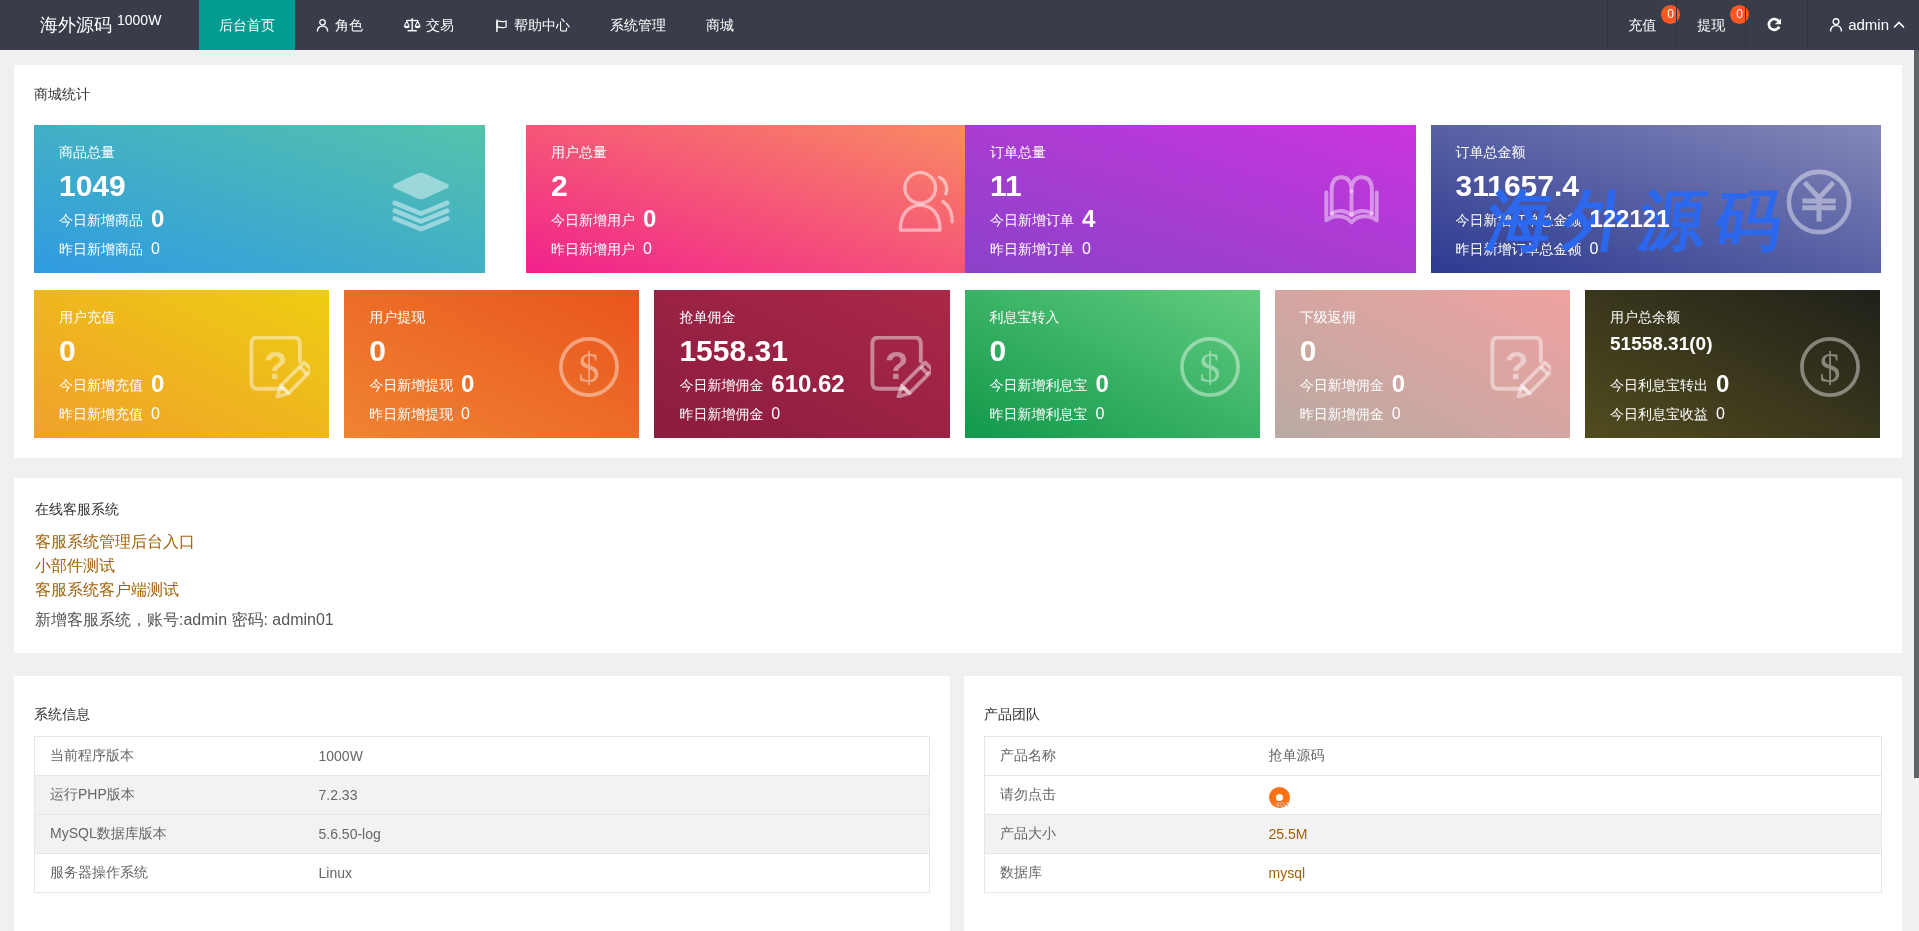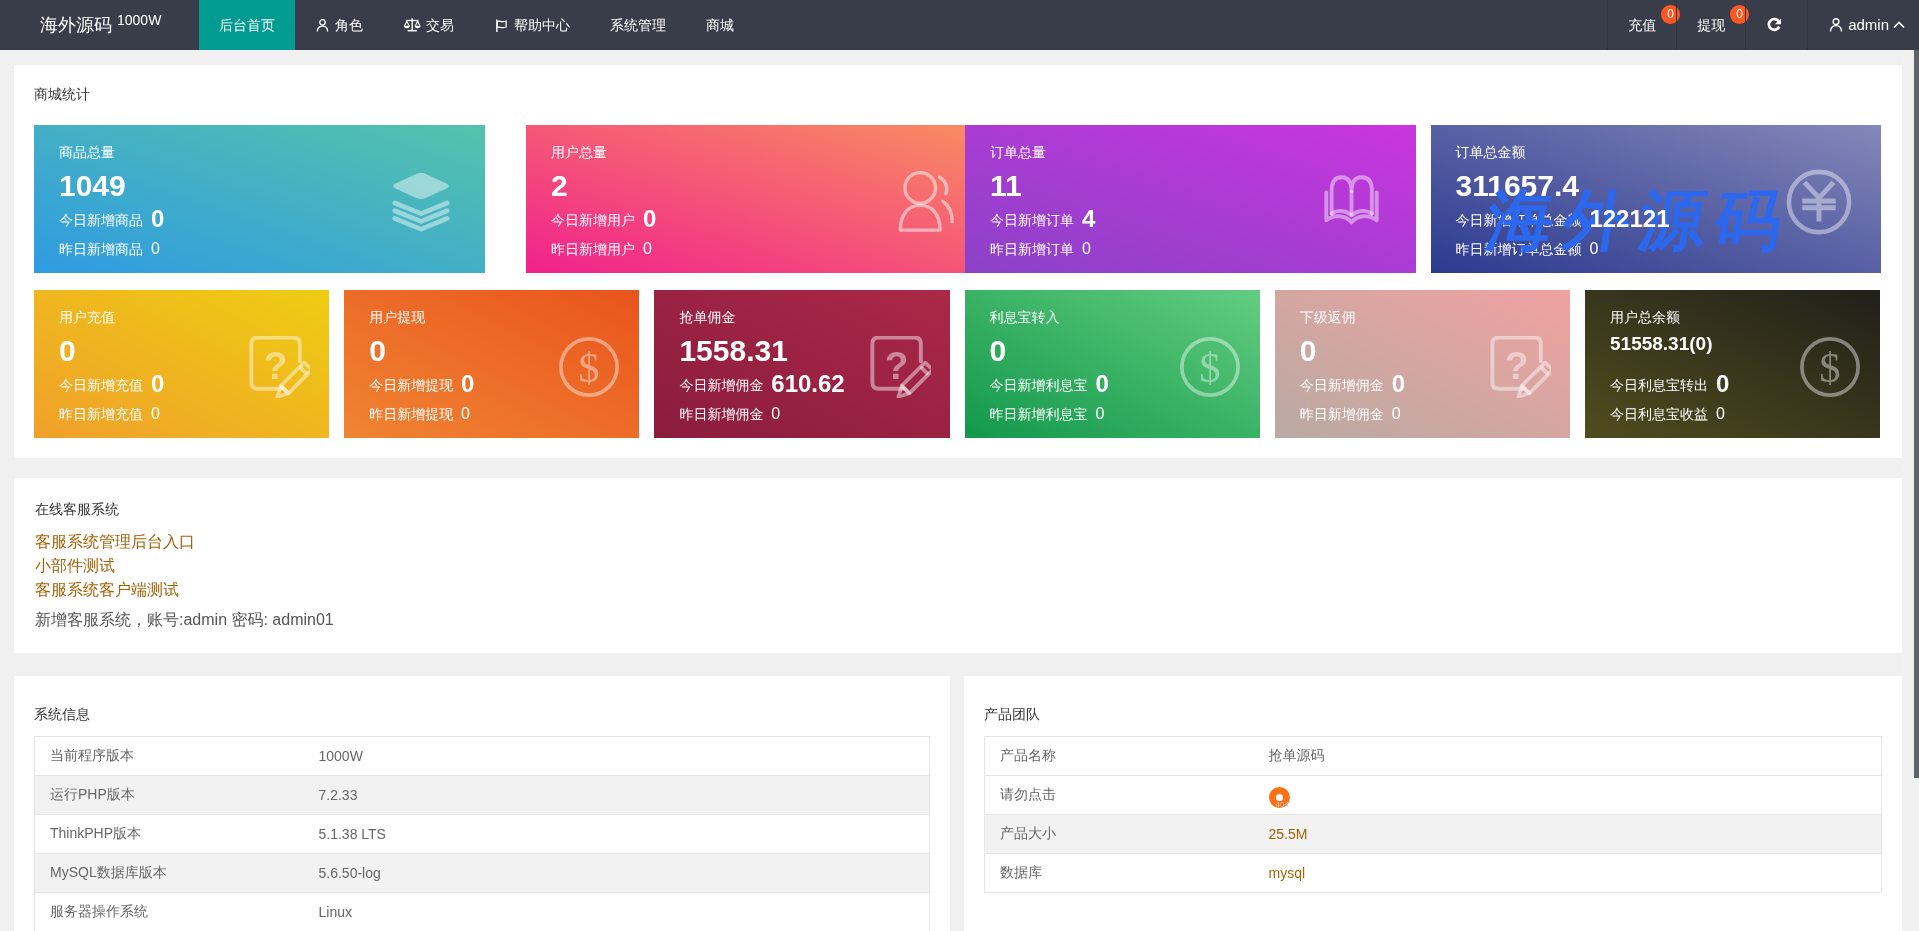--- a/index.html
+++ b/index.html
@@ -250,24 +250,20 @@
     </colgroup>
       <tbody>
         <tr>
           <td>当前程序版本</td>
           <td>1000W</td>
         </tr>
     <tr class="even">
           <td>运行PHP版本</td>
           <td>7.2.33</td>
         </tr>
-    <tr>
-          <td>ThinkPHP版本</td>
-          <td>5.1.38 LTS</td>
-        </tr>
     <tr class="even">
           <td>MySQL数据库版本</td>
           <td>5.6.50-log</td>
         </tr>
     <tr>
           <td>服务器操作系统</td>
           <td>Linux</td>
         </tr>
   </tbody>
     </table>

